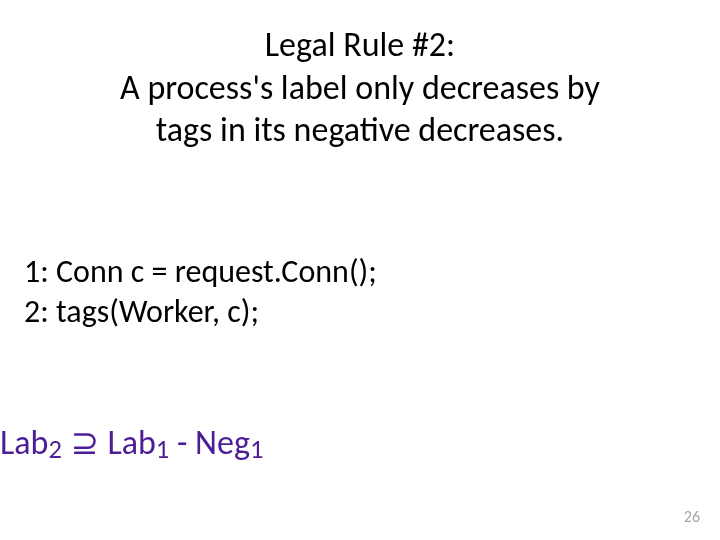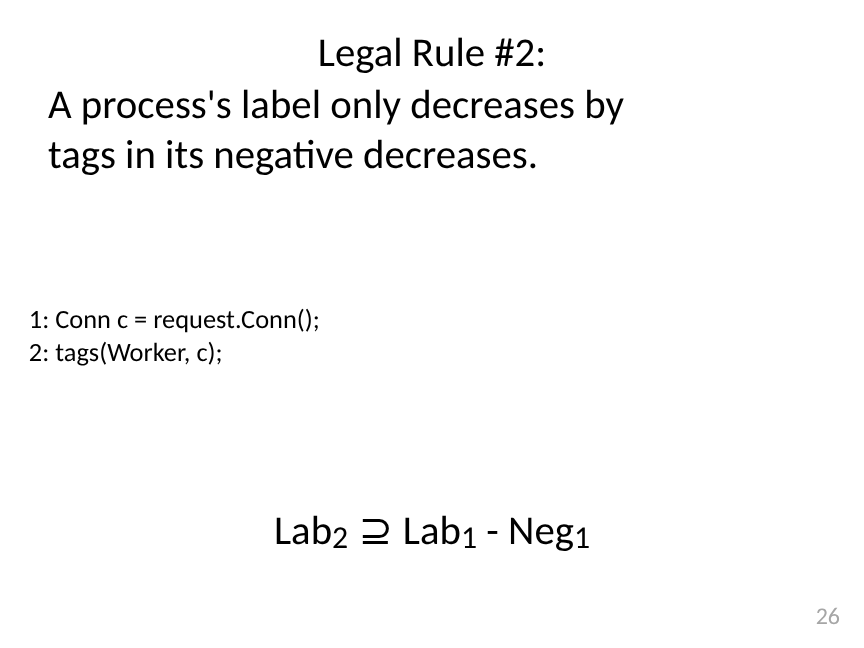--- a/index.html
+++ b/index.html
@@ -26,50 +26,49 @@
   .rule-block {
     top: 24px;
     left: 24px;
     right: 24px;
     font-size: 34px;
   }
   .rule-title {
     text-align: center;
   }
   .rule-body {
-    text-align: left;
-    margin-left: 16px;
+    text-align: center;
   }
   .code-block {
     top: 252px;
     left: 24px;
     right: 24px;
-    font-size: 22px;
+    font-size: 32px;
     text-align: left;
   }
   .formula-block {
     top: 422px;
     left: 0;
     width: 720px;
-    text-align: center;
+    text-align: left;
     font-size: 34px;
-    color: #000000;
+    color: #4c1d95;
   }
   .formula-block .sup {
     font-family: "Cambria Math", "STIXGeneral", "Segoe UI Symbol", serif;
   }
   .sub {
     font-size: 0.78em;
     vertical-align: -0.15em;
   }
   .page-num {
     position: absolute;
     right: 20px;
     bottom: 14px;
-    font-size: 20px;
+    font-size: 16px;
     color: #a6a6a6;
   }
 </style>
 </head>
 <body>
 
 <div class="slide">
 
   <div class="block rule-block">
     <div class="rule-title">Legal Rule #2:</div>

